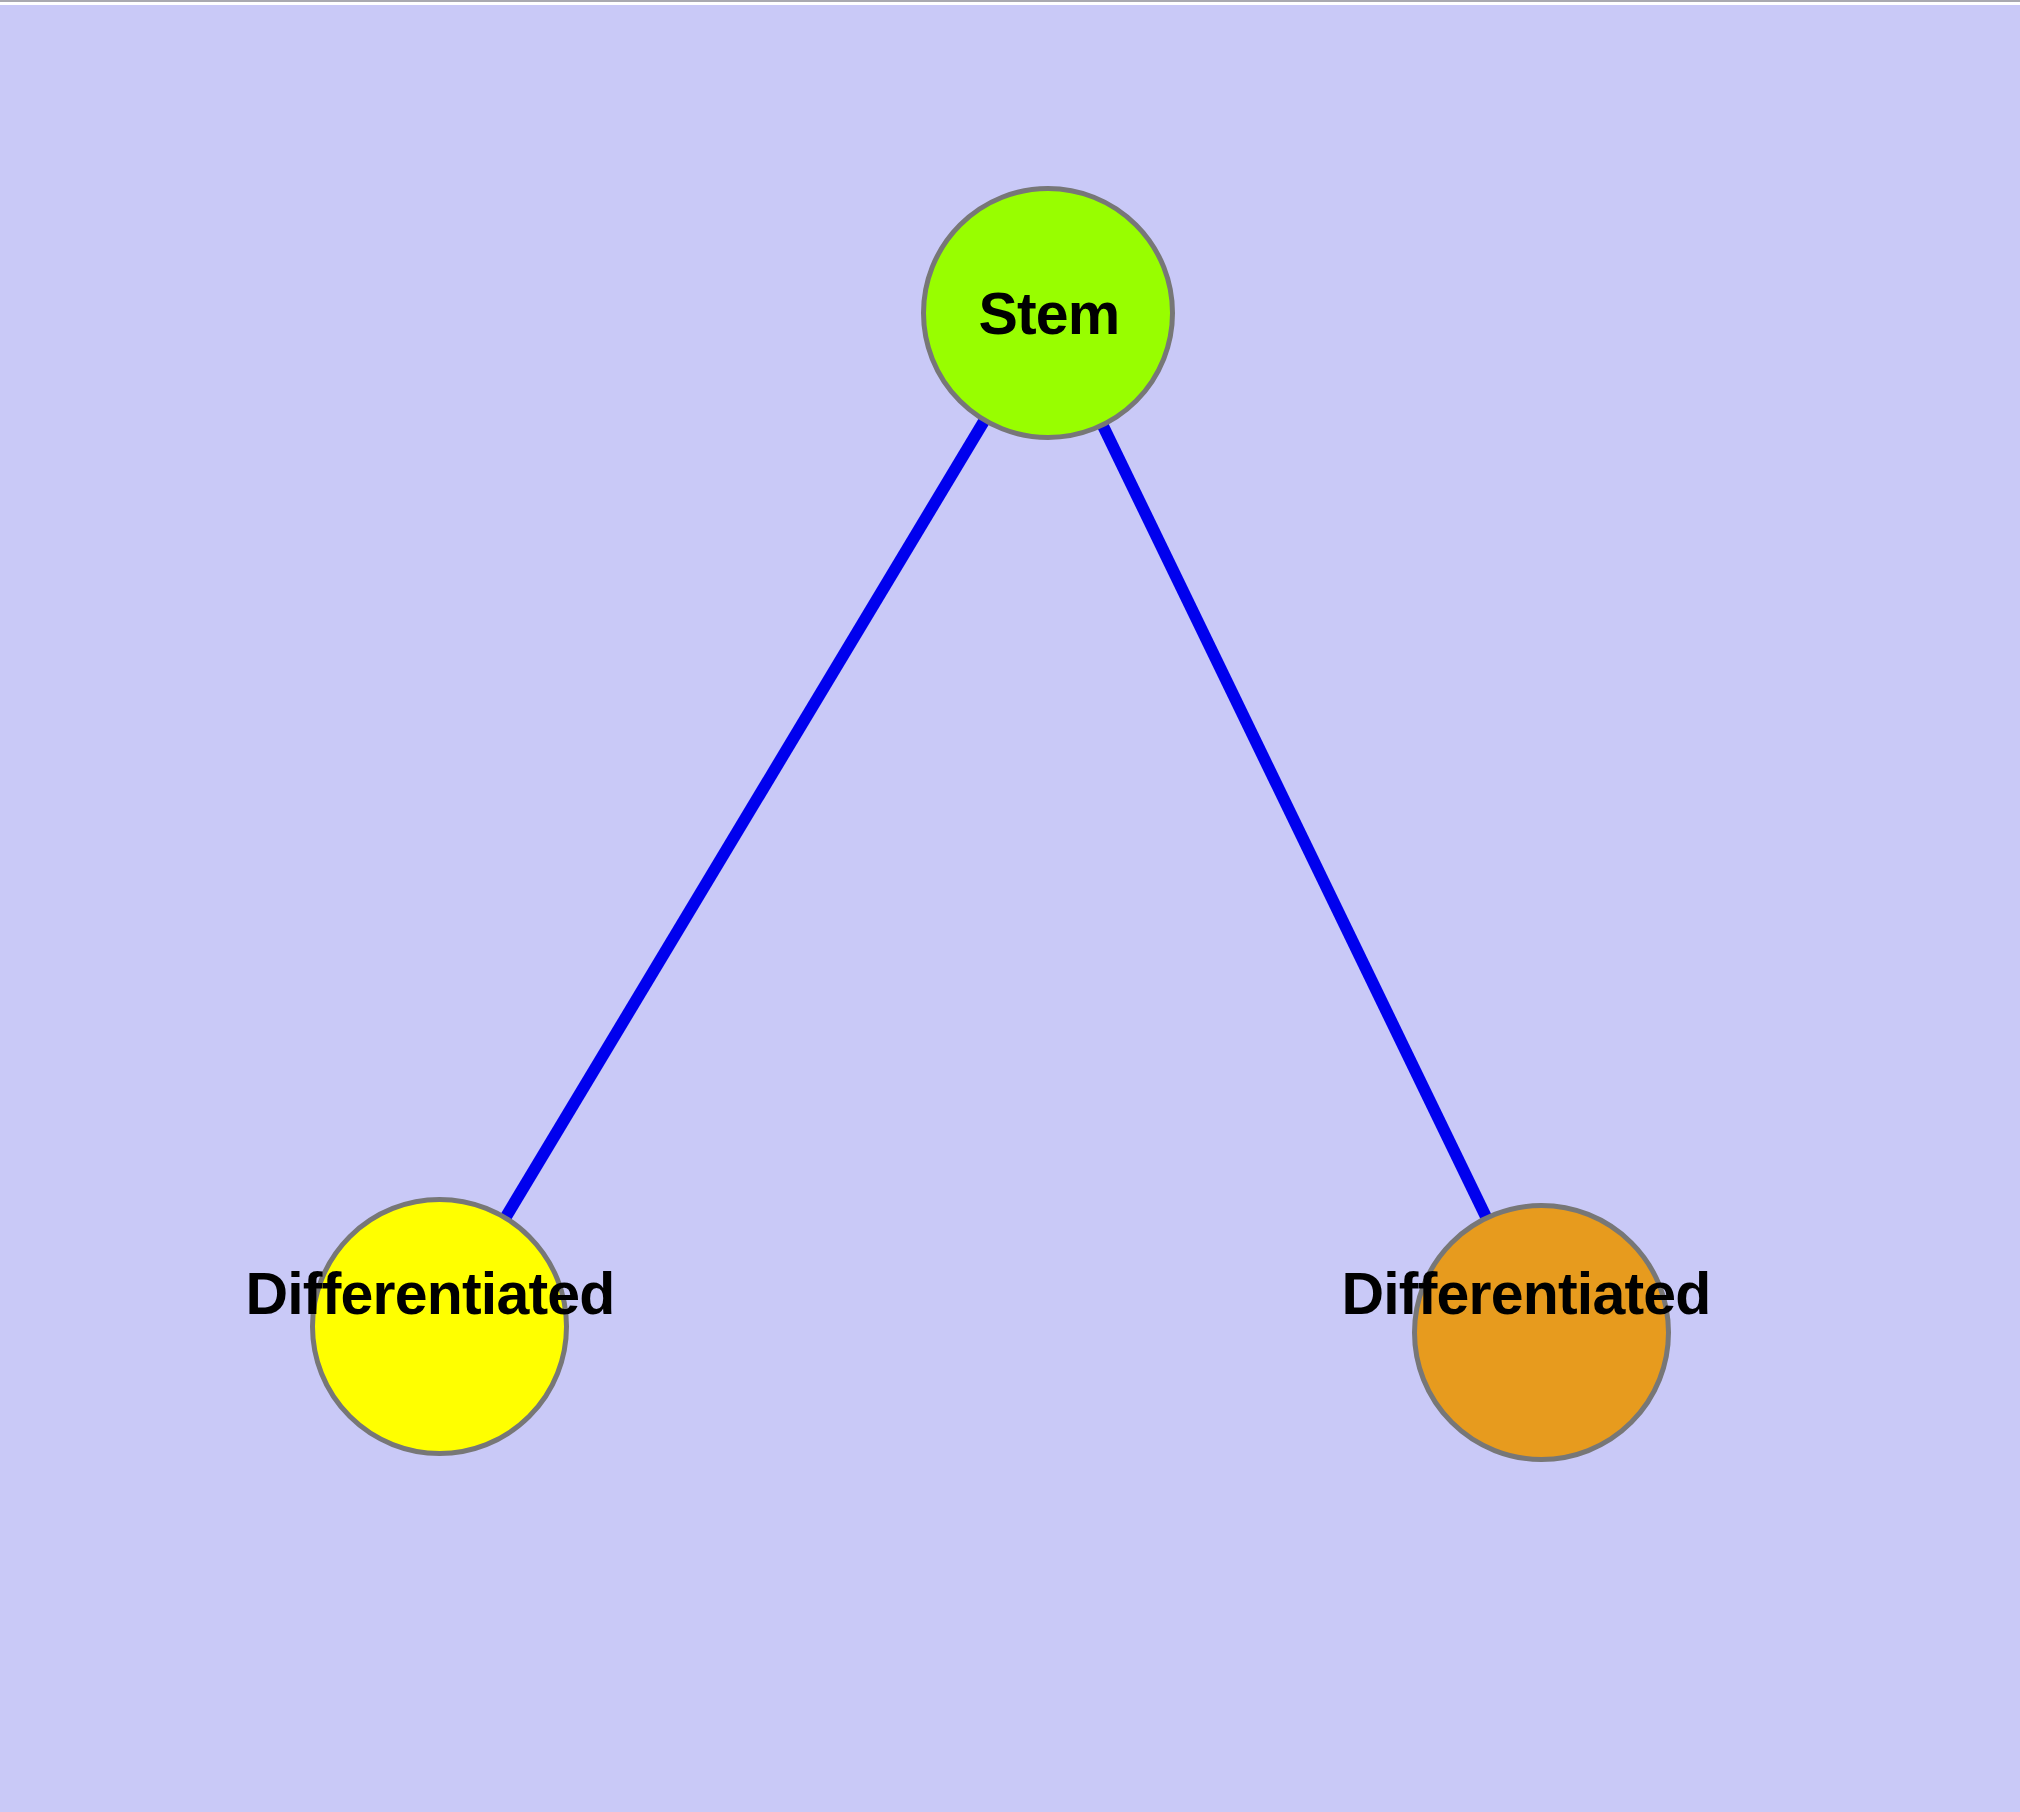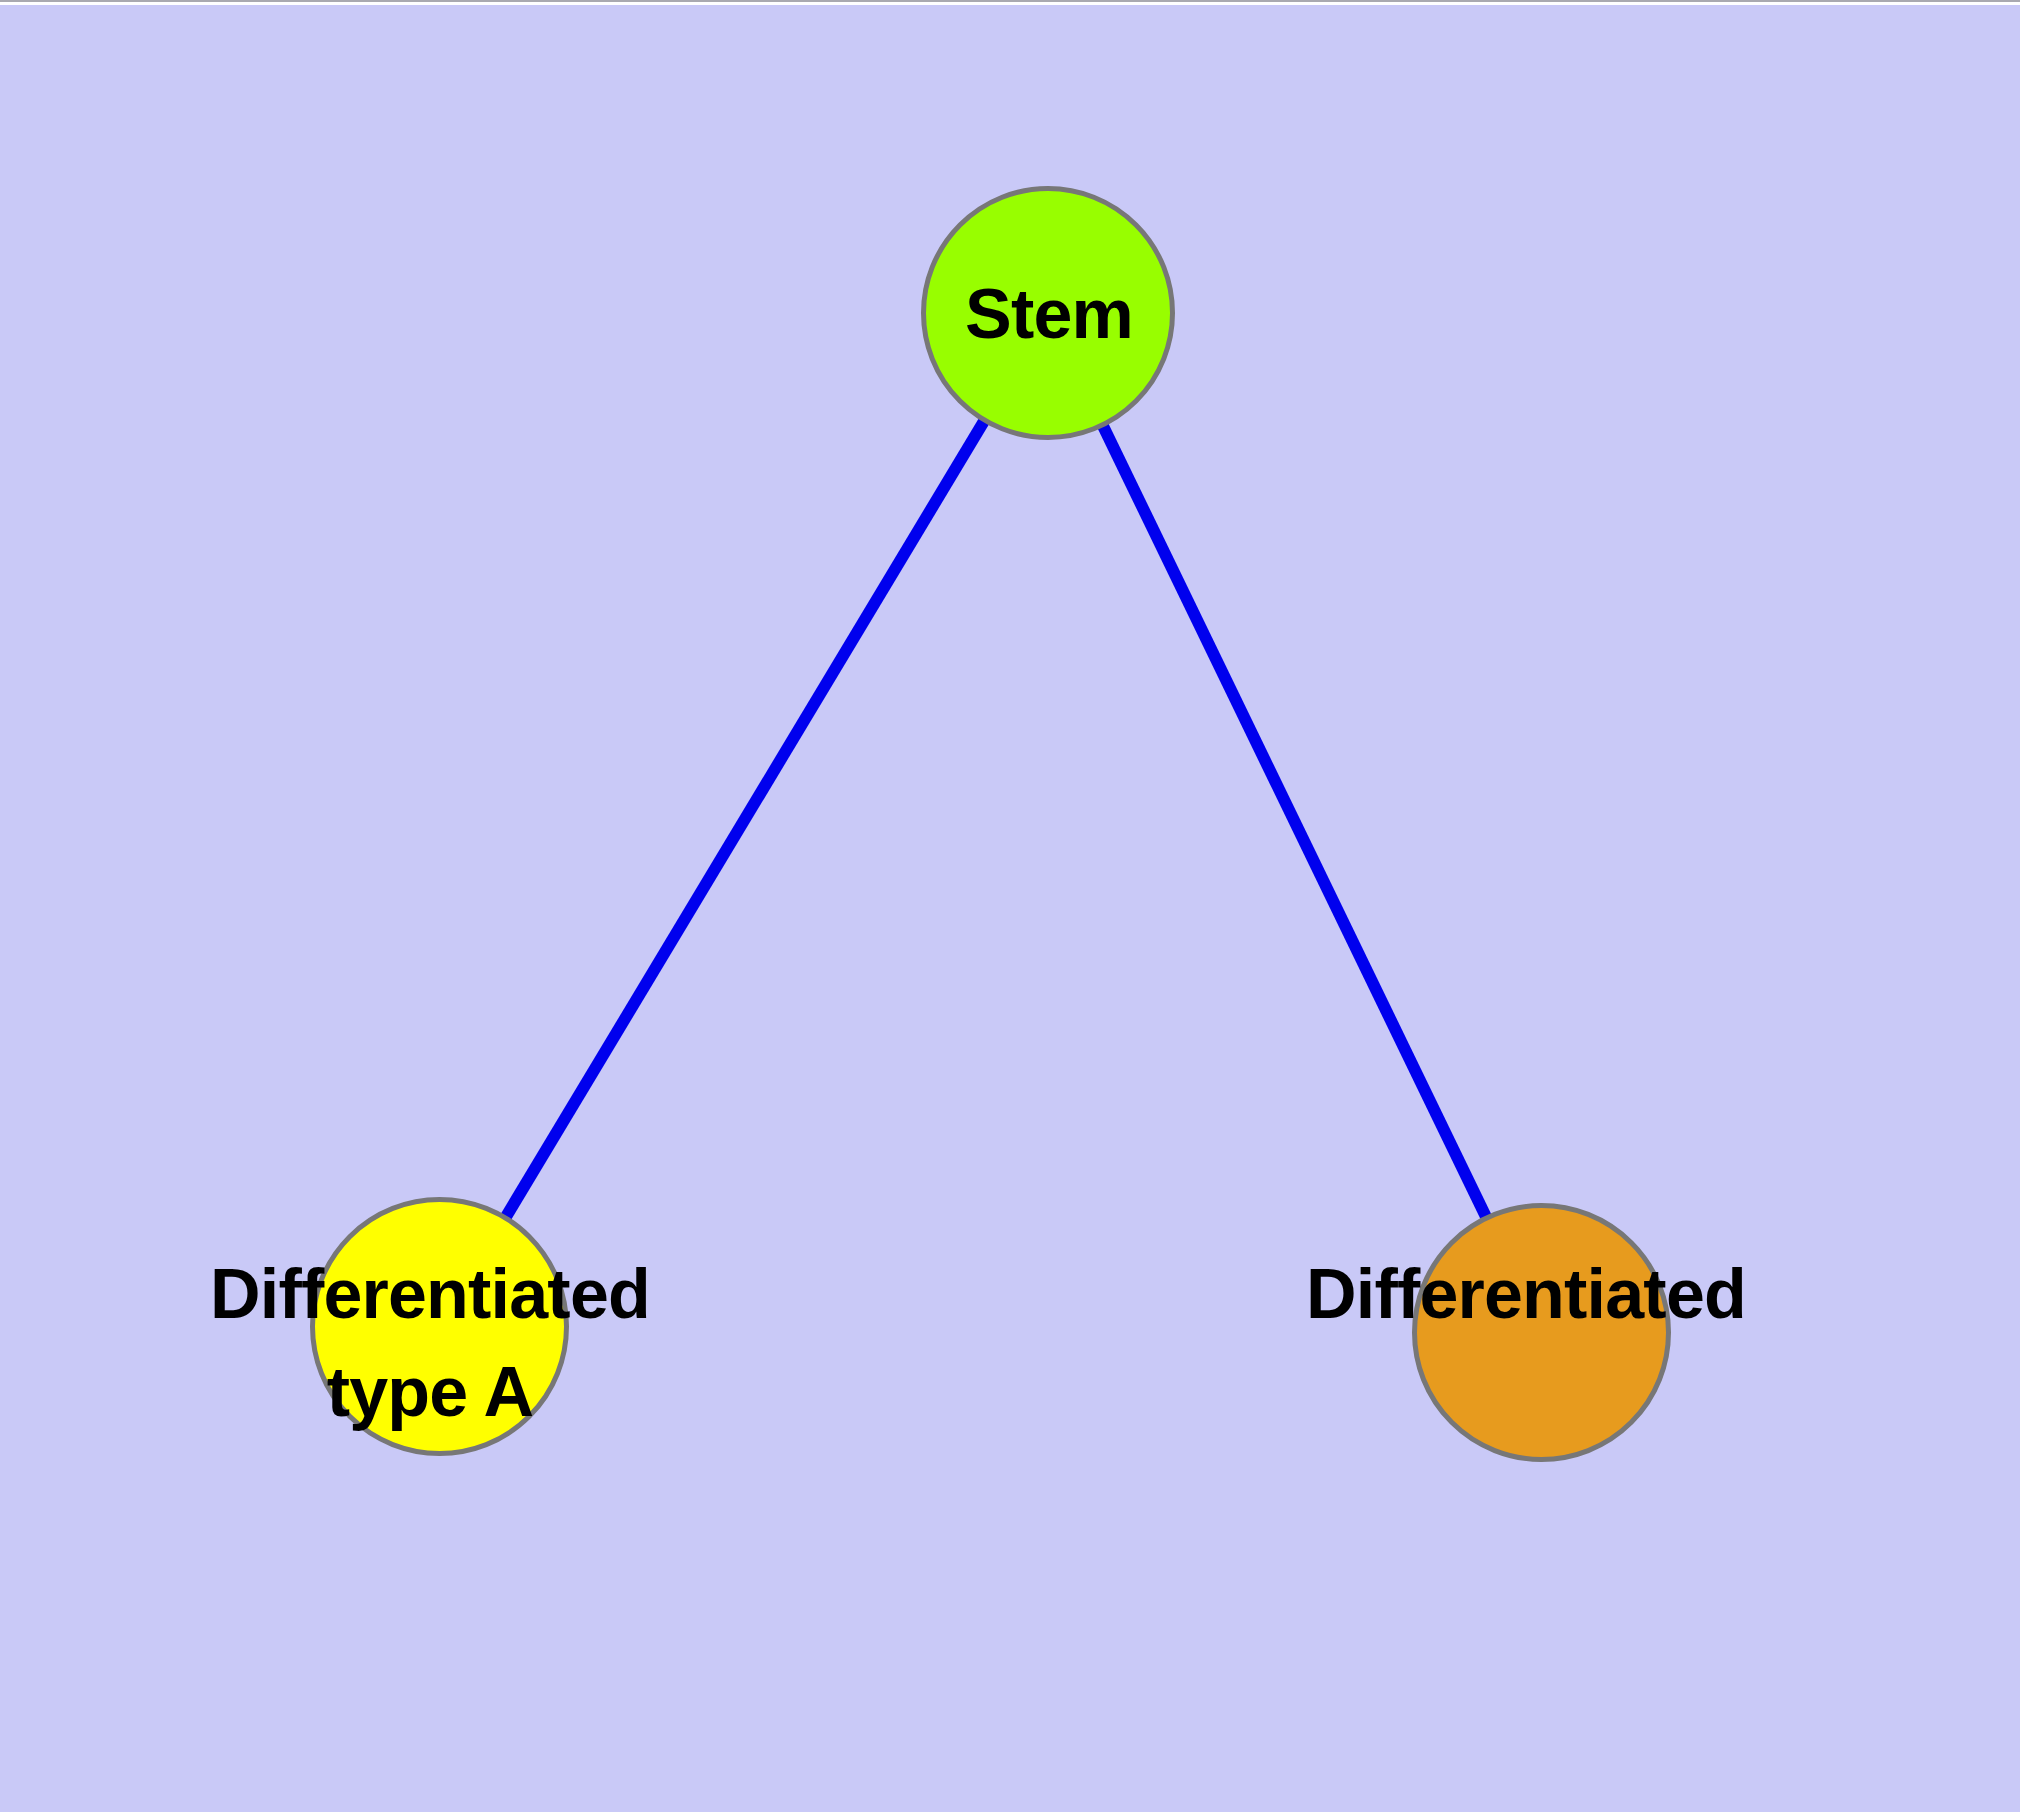--- a/index.html
+++ b/index.html
@@ -40,21 +40,21 @@
     border-radius: 50%;
     box-sizing: border-box;
     border: 5.1px solid #777777;
   }
   .node-stem   { left: 921px; top: 186px;  width: 254px; height: 254px; }
   .node-type-a { left: 310px;  top: 1197px; width: 259px; height: 259px; }
   .node-type-b { left: 1412px; top: 1203px; width: 259px; height: 259px; }
   .node-label {
     position: absolute;
     font-weight: bold;
-    font-size: 70px;
+    font-size: 59px;
     line-height: 98px;
     letter-spacing: -0.8px;
     text-align: center;
     color: #000000;
     white-space: nowrap;
   }
   .label-stem   { left: 837px;  top: 275px;  width: 424px; line-height: 79px; }
   .label-type-a { left: 91px;  top: 1245px; width: 678px; }
   .label-type-b { left: 1187px; top: 1245px; width: 678px; }
   .label-line { display: block; }
@@ -72,21 +72,20 @@
   <div class="node node-stem" style="background-color: rgb(152, 254, 0); border-color: rgb(119, 119, 119);"></div>
   <div class="node node-type-a" style="background-color: rgb(255, 255, 0); border-color: rgb(119, 119, 119);"></div>
   <div class="node node-type-b" style="background-color: rgb(231, 155, 30); border-color: rgb(119, 119, 119);"></div>
 
   <div class="node-label label-stem" style="color: rgb(0, 0, 0);">
     <span class="label-line">Stem</span>
   </div>
 
   <div class="node-label label-type-a" style="color: rgb(0, 0, 0);">
     <span class="label-line">Differentiated</span>
-    <span class="label-line">type A</span>
   </div>
 
   <div class="node-label label-type-b" style="color: rgb(0, 0, 0);">
     <span class="label-line">Differentiated</span>
   </div>
 
   <div class="top-hairline" style="background-color: rgb(169, 169, 176);"></div>
   <div class="top-margin-strip" style="background-color: rgb(255, 255, 255);"></div>
 
 </div>

